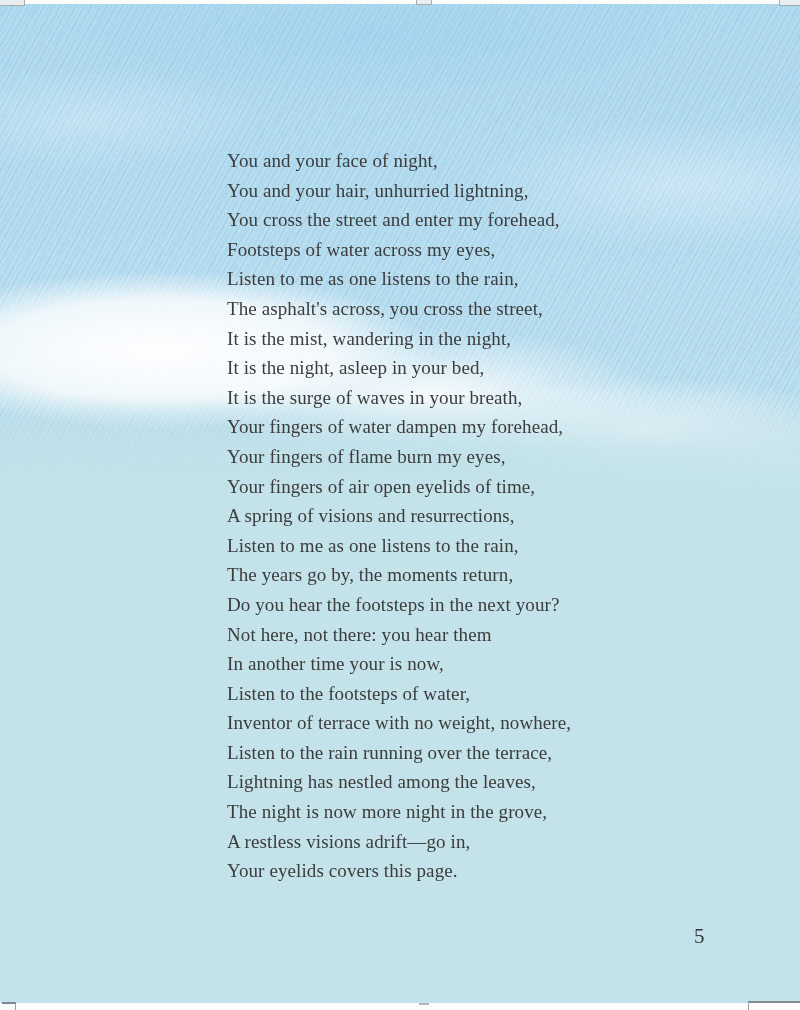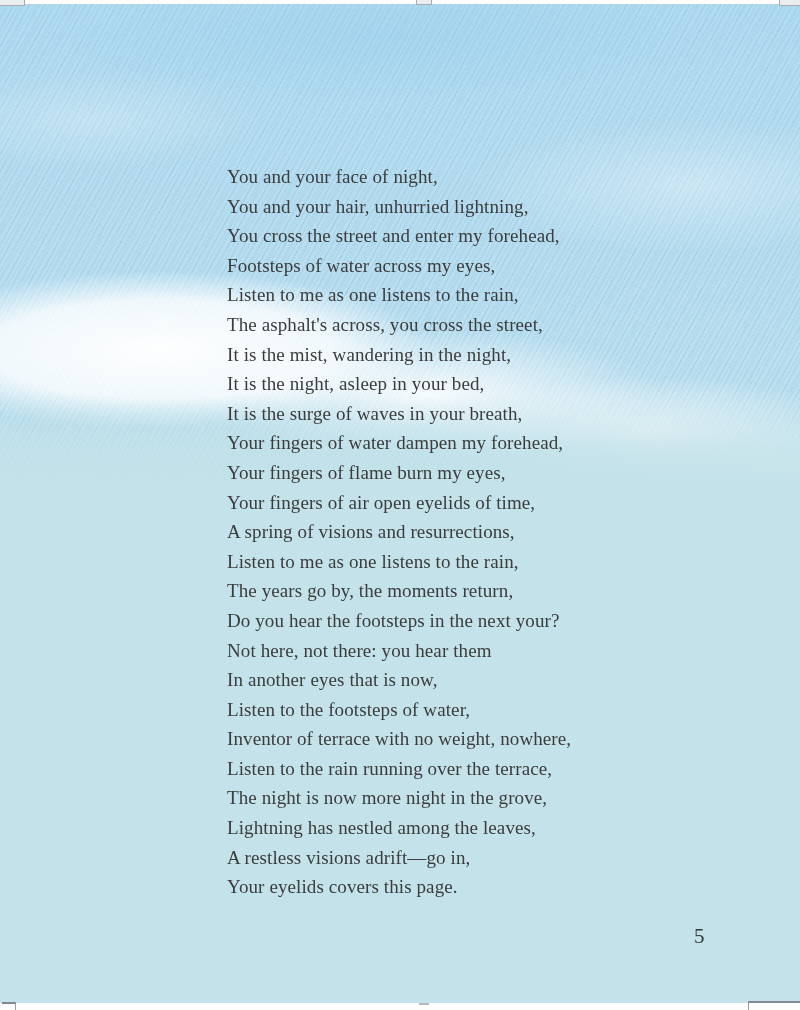--- a/index.html
+++ b/index.html
@@ -68,21 +68,21 @@
       rgba(195,226,233,0) 0%,
       rgba(195,226,233,0) 39%,
       rgba(195,226,233,0.78) 44.5%,
       #c3e2e9 48.5%,
       #c3e2e9 100%);
   }
   
   .poem {
     position: absolute;
     left: 227px;
-    top: 162px;
+    top: 146px;
     width: 430px;
     font-size: 19px;
     line-height: 29.6px;
     color: #3c3c3c;
     letter-spacing: 0.1px;
     z-index: 10;
   }
   .poem-line { white-space: nowrap; }
   .page-number {
     position: absolute;
@@ -166,26 +166,26 @@
       <div class="poem-line">It is the night, asleep in your bed,</div>
       <div class="poem-line">It is the surge of waves in your breath,</div>
       <div class="poem-line">Your fingers of water dampen my forehead,</div>
       <div class="poem-line">Your fingers of flame burn my eyes,</div>
       <div class="poem-line">Your fingers of air open eyelids of time,</div>
       <div class="poem-line">A spring of visions and resurrections,</div>
       <div class="poem-line">Listen to me as one listens to the rain,</div>
       <div class="poem-line">The years go by, the moments return,</div>
       <div class="poem-line">Do you hear the footsteps in the next your?</div>
       <div class="poem-line">Not here, not there: you hear them</div>
-      <div class="poem-line">In another eyes that is now,</div>
+      <div class="poem-line">In another time your is now,</div>
       <div class="poem-line">Listen to the footsteps of water,</div>
       <div class="poem-line">Inventor of terrace with no weight, nowhere,</div>
       <div class="poem-line">Listen to the rain running over the terrace,</div>
+      <div class="poem-line">Lightning has nestled among the leaves,</div>
       <div class="poem-line">The night is now more night in the grove,</div>
-      <div class="poem-line">Lightning has nestled among the leaves,</div>
       <div class="poem-line">A restless visions adrift—go in,</div>
       <div class="poem-line">Your eyelids covers this page.</div>
     </div>
 
   <div class="page-number">5</div>
 
   <div class="edge-top"></div>
   <div class="edge-bottom"></div>
   <div class="tab tab-tl"></div>
   <div class="tab tab-tc"></div>

